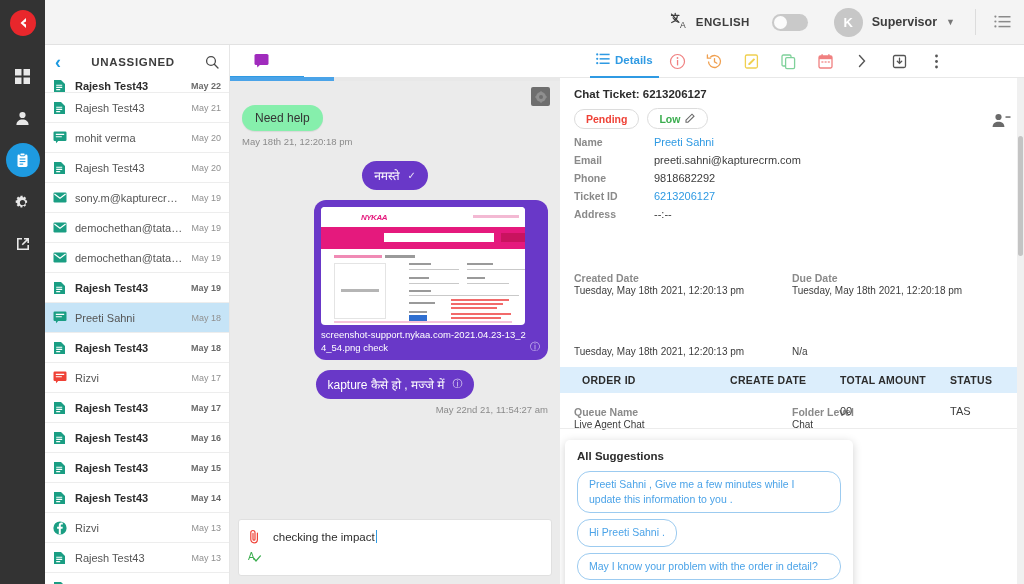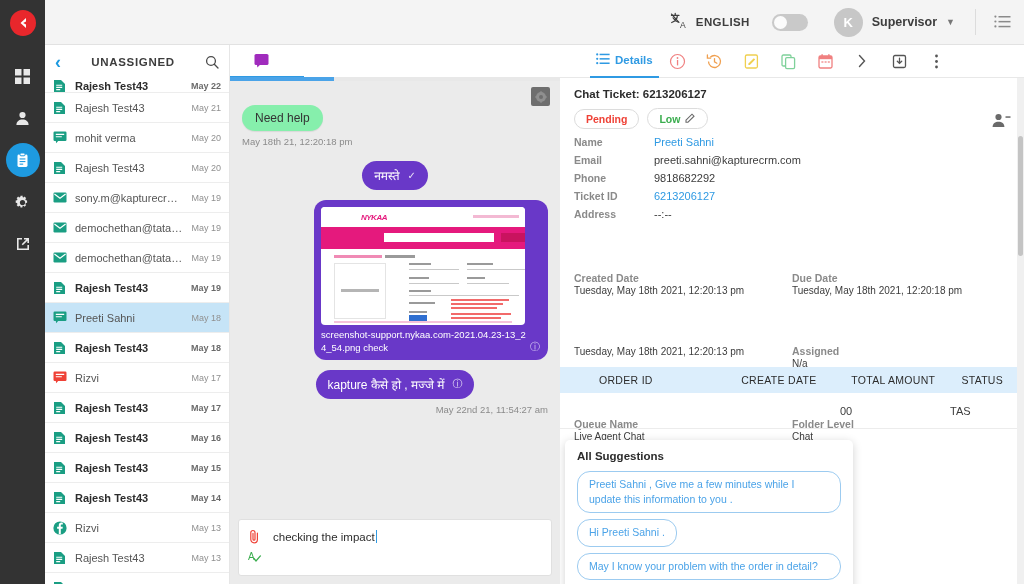--- a/index.html
+++ b/index.html
@@ -216,21 +216,21 @@
   .grid2 { display: flex; padding: 5px 14px 0; margin-top: 44px; }
   .grid2 .col { width: 50%; }
   .g-k { font-size: 10.5px; color: #8a8a8a; font-weight: bold; }
   .g-v { font-size: 10px; color: #3c3c3c; margin-top: 1px; }
 
   
   .order-table { position: absolute; left: 0; right: 0; top: 289px; }
   .ot-head {
     background: #dceefc; display: flex; height: 26px; align-items: center;
   }
-  .ot-head div { font-size: 10.5px; font-weight: normal; color: #2c2c2c; letter-spacing: .3px; margin-left: 17px; }
+  .ot-head div { font-size: 10.5px; font-weight: bold; color: #2c2c2c; letter-spacing: .3px; }
   .ot-row { display: flex; height: 36px; align-items: center; border-bottom: 1px solid #ececec; }
   .ot-row div { font-size: 11px; color: #3c3c3c; }
   .c1 { width: 170px; padding-left: 22px; }
   .c2 { width: 110px; }
   .c3 { width: 110px; }
   .c4 { width: 74px; }
 
   
   .suggest {
     position: absolute; left: 5px; top: 362px; width: 288px; height: 222px;
@@ -773,21 +773,20 @@
             <div class="col">
               <div class="g-k">Due Date</div>
               <div class="g-v">Tuesday, May 18th 2021, 12:20:18 pm</div>
             </div>
           </div>
           <div class="grid2">
             <div class="col">
               <div class="g-v">Tuesday, May 18th 2021, 12:20:13 pm</div>
             </div>
             <div class="col">
-              <div class="g-k">Assigned</div>
               <div class="g-v">N/a</div>
             </div>
           </div>
           <div class="grid2">
             <div class="col">
               <div class="g-k">Queue Name</div>
               <div class="g-v">Live Agent Chat</div>
             </div>
             <div class="col">
               <div class="g-k">Folder Level</div>

